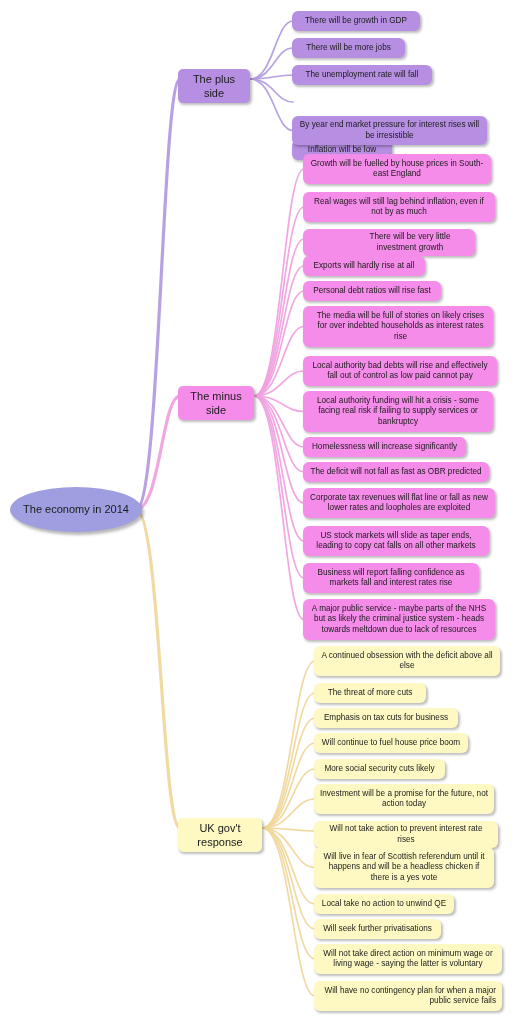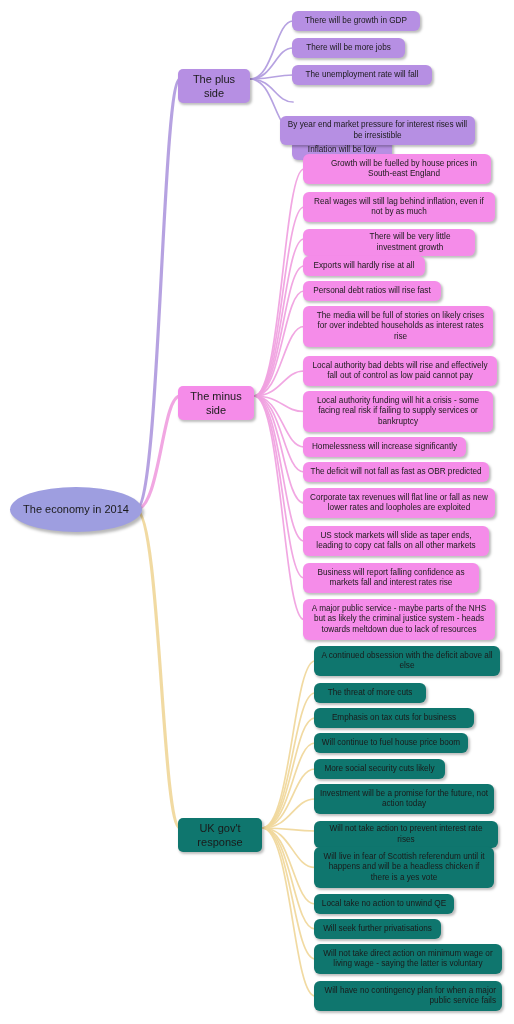--- a/index.html
+++ b/index.html
@@ -47,21 +47,21 @@
     font-size: 11px;
     background: #9e9ee0;
     box-shadow: 2px 3px 3px rgba(0,0,0,0.28);
   }
   .node.branch {
     font-size: 11px;
     border-radius: 5px;
   }
   .node.plus   { background: #b68fe3; }
   .node.minus  { background: #f58ce9; }
-  .node.govt   { background: #0f766e; }
+  .node.govt   { background: #fef9c3; }
   .node span { display: block; }
 </style>
 </head>
 <body>
 
 <div id="map">
   <svg class="links" viewBox="0 0 514 1024" preserveAspectRatio="none">
     <g id="link-layer">
         <path d="M 136 509.5 C 160.2 509.5, 161.85 79, 180 79" stroke="#b09ade" stroke-width="3.2" fill="none" stroke-linecap="round" opacity="0.92"></path>
         <path d="M 250 79 C 273.65 79, 275.2625 21, 293 21" stroke="#b09ade" stroke-width="1.7" fill="none" stroke-linecap="round" opacity="0.92"></path>
@@ -111,27 +111,27 @@
       </div>
       <div class="node plus" style="left: 292px; top: 38px; width: 113px; min-height: 20px;">
         <span>There will be more jobs</span>
       </div>
       <div class="node plus" style="left: 292px; top: 65px; width: 140px; min-height: 20px;">
         <span>The unemployment rate will fall</span>
       </div>
       <div class="node plus" style="left: 292px; top: 92px; width: 100px; min-height: 20px; margin-top: 48px;">
         <span>Inflation will be low</span>
       </div>
-      <div class="node plus" style="left: 280px; top: 116px; width: 195px; min-height: 29px; border-radius: 6px;">
+      <div class="node plus" style="left: 292px; top: 116px; width: 195px; min-height: 29px; border-radius: 6px;">
         <span>By year end market pressure for interest rises will be irresistible</span>
       </div>
       <div class="node branch minus" style="left: 178px; top: 386px; width: 76px; min-height: 20px;">
         <span>The minus side</span>
       </div>
-      <div class="node minus" style="left: 303px; top: 154px; width: 188px; min-height: 30px; padding-left: 20px;">
+      <div class="node minus" style="left: 303px; top: 154px; width: 188px; min-height: 30px;">
         <span>Growth will be fuelled by house prices in South-east England</span>
       </div>
       <div class="node minus" style="left: 303px; top: 192px; width: 192px; min-height: 30px;">
         <span>Real wages will still lag behind inflation, even if not by as much</span>
       </div>
       <div class="node minus" style="left: 303px; top: 229px; width: 172px; min-height: 20px; padding-left: 48px;">
         <span>There will be very little investment growth</span>
       </div>
       <div class="node minus" style="left: 303px; top: 256px; width: 122px; min-height: 20px;">
         <span>Exports will hardly rise at all</span>
@@ -168,21 +168,21 @@
       </div>
       <div class="node branch govt" style="left: 178px; top: 818px; width: 84px; min-height: 20px;">
         <span>UK gov't response</span>
       </div>
       <div class="node govt" style="left: 314px; top: 646px; width: 186px; min-height: 30px;">
         <span>A continued obsession with the deficit above all else</span>
       </div>
       <div class="node govt" style="left: 314px; top: 683px; width: 112px; min-height: 20px;">
         <span>The threat of more cuts</span>
       </div>
-      <div class="node govt" style="left: 314px; top: 708px; width: 160px; min-height: 20px;">
+      <div class="node govt" style="left: 314px; top: 708px; width: 144px; min-height: 20px;">
         <span>Emphasis on tax cuts for business</span>
       </div>
       <div class="node govt" style="left: 314px; top: 733px; width: 154px; min-height: 20px;">
         <span>Will continue to fuel house price boom</span>
       </div>
       <div class="node govt" style="left: 314px; top: 759px; width: 131px; min-height: 20px;">
         <span>More social security cuts likely</span>
       </div>
       <div class="node govt" style="left: 314px; top: 784px; width: 180px; min-height: 30px;">
         <span>Investment will be a promise for the future, not action today</span>

